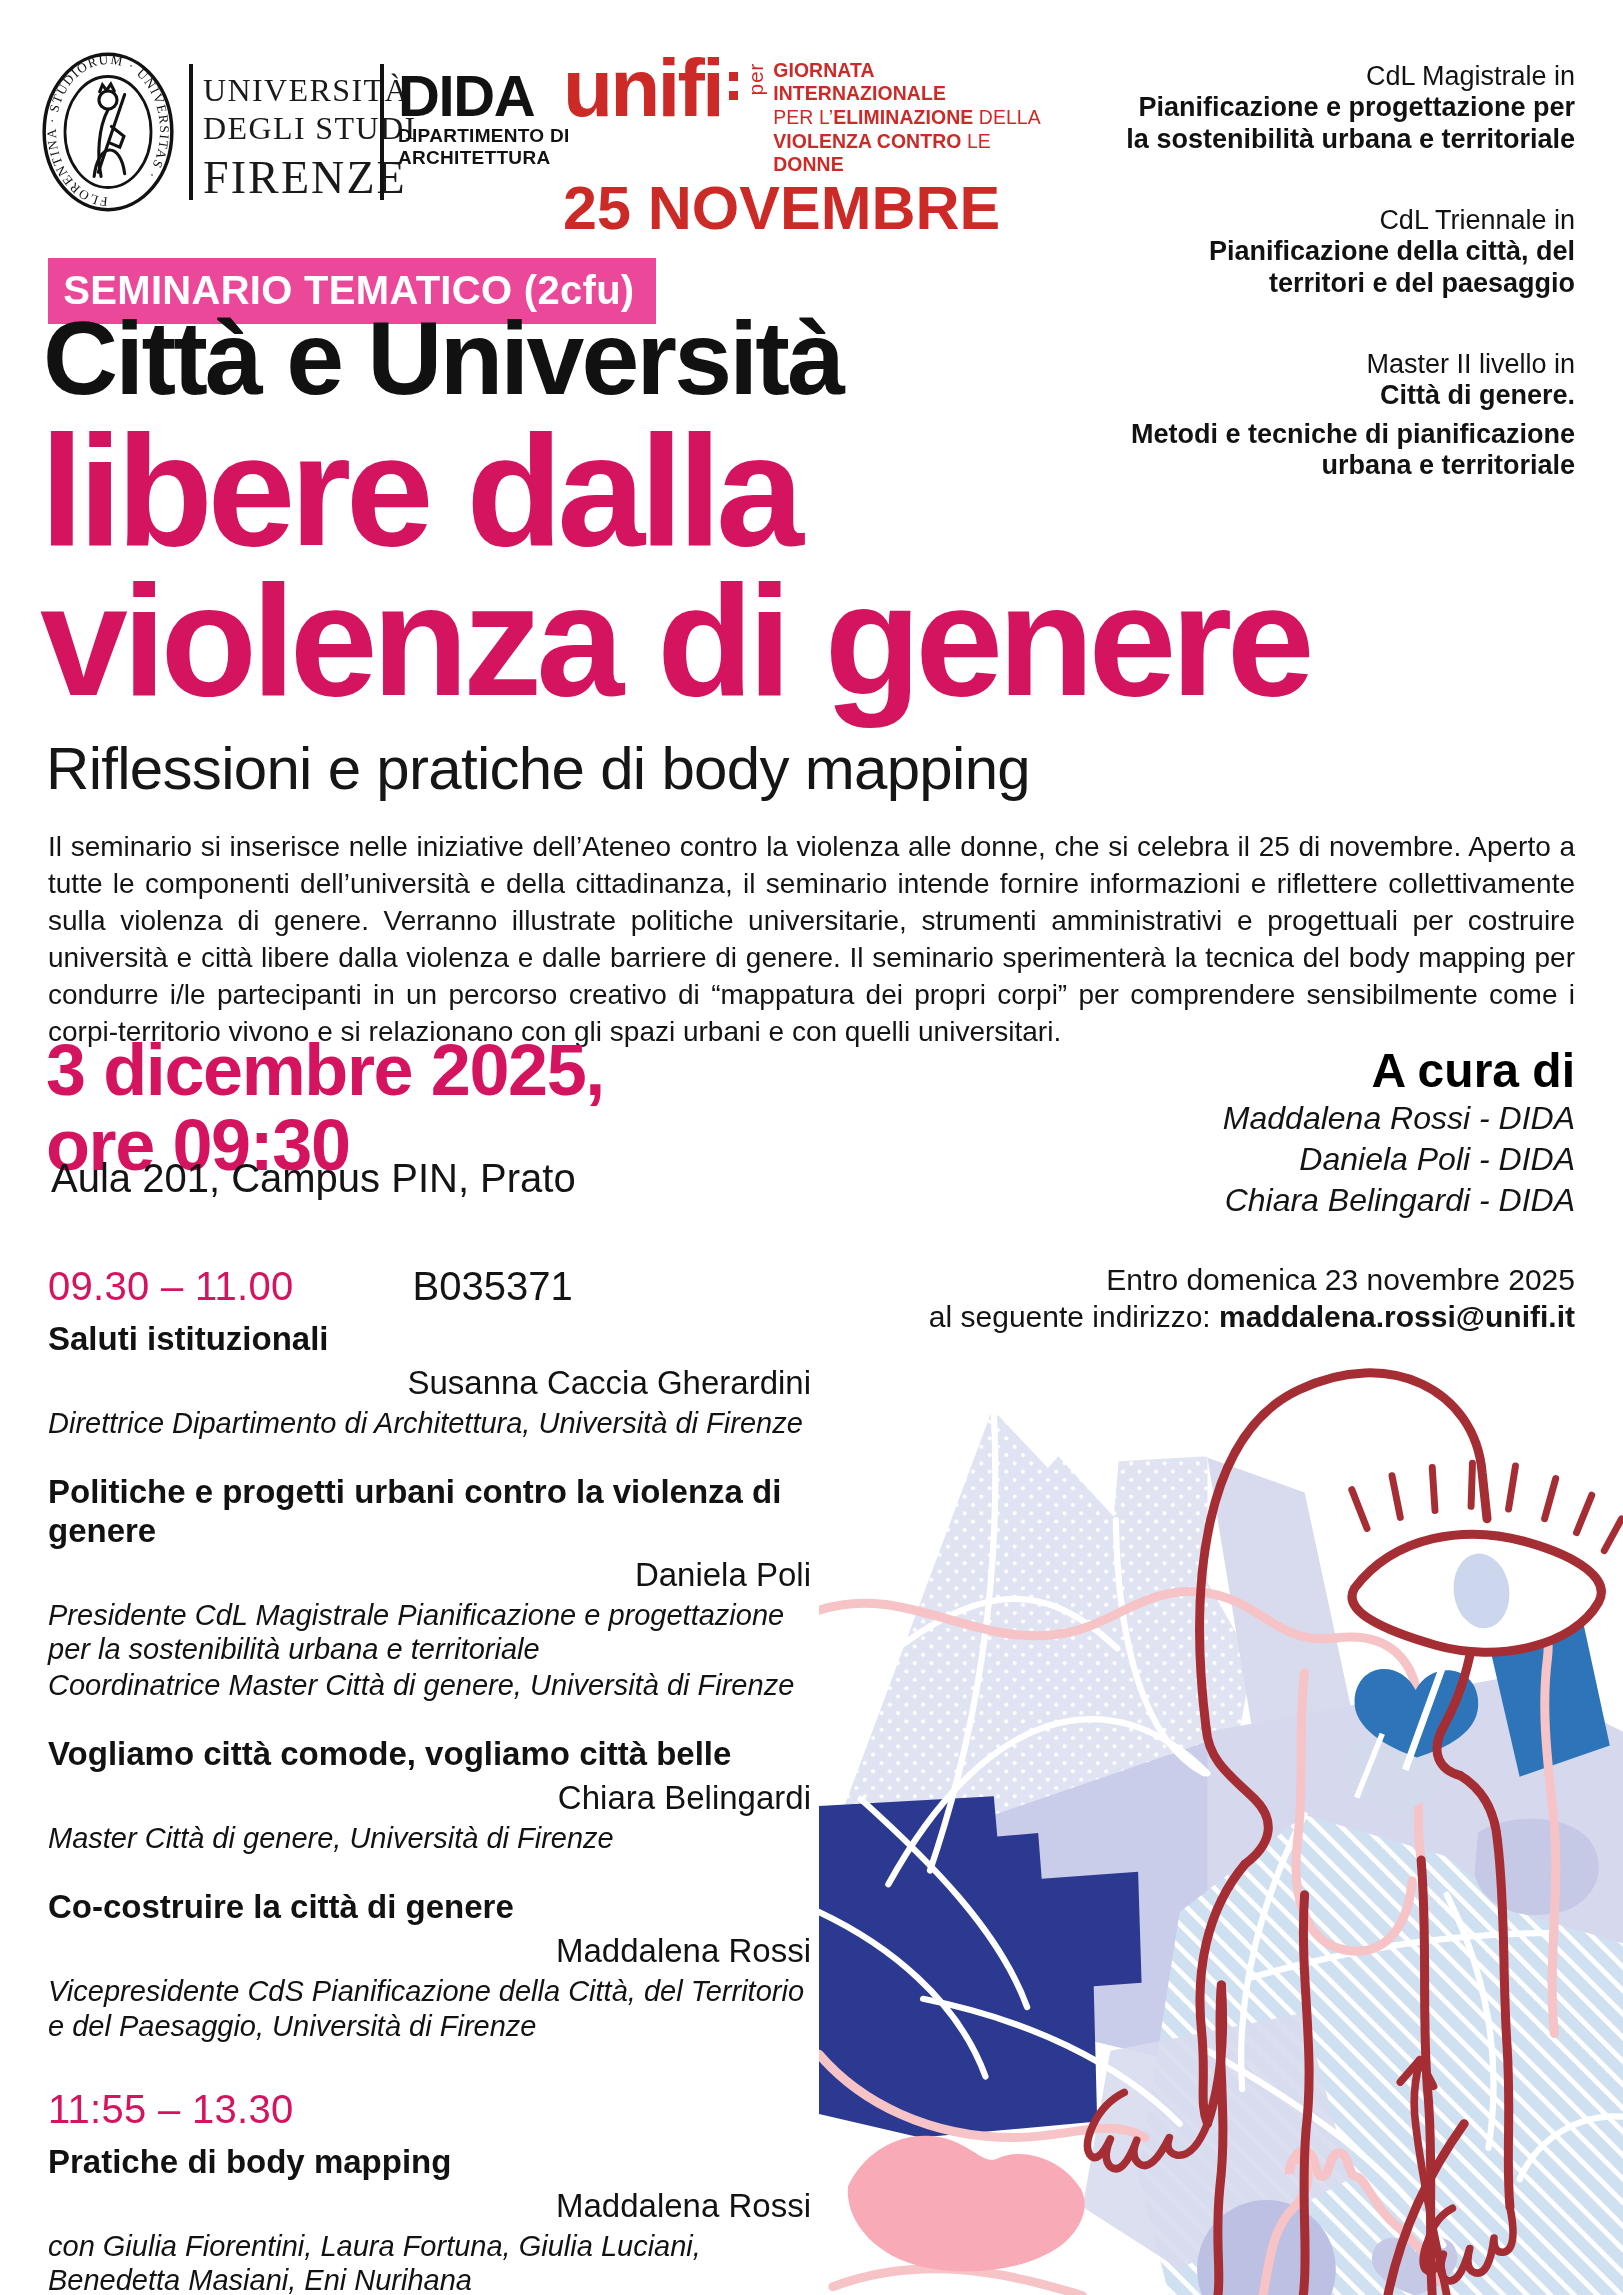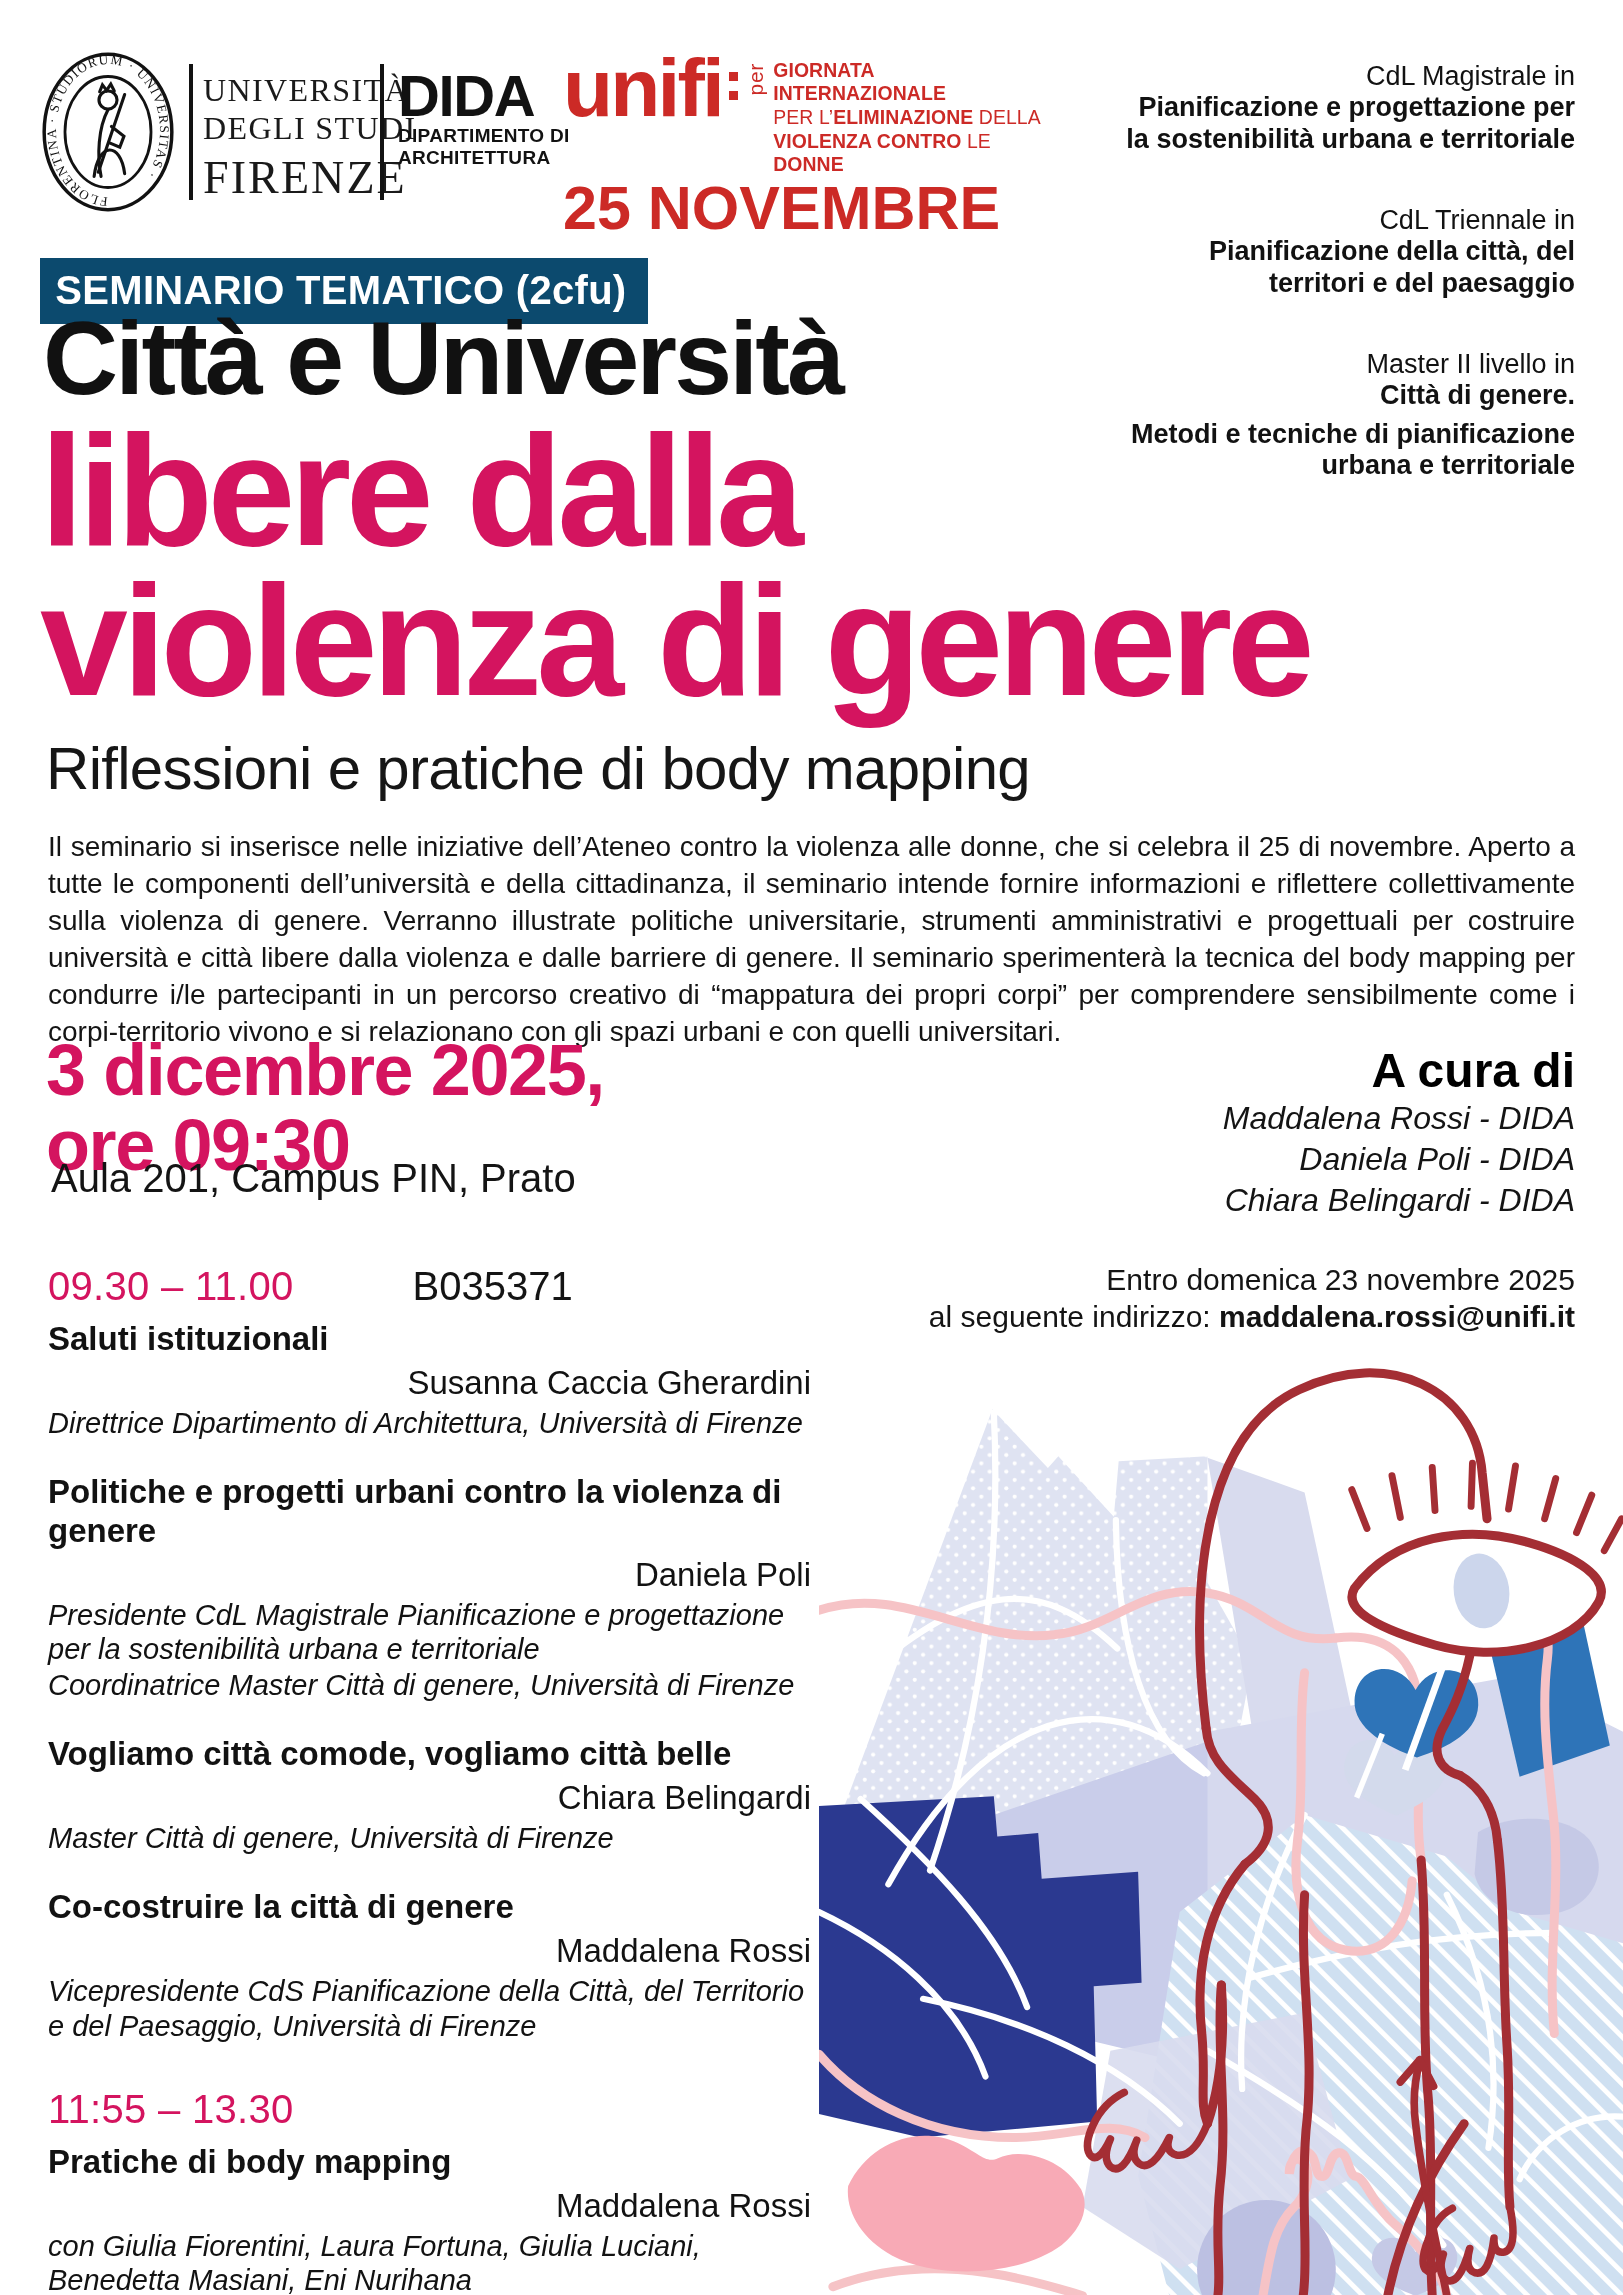--- a/index.html
+++ b/index.html
@@ -34,21 +34,21 @@
   .campaign-line1 { font-weight:700; }
   .campaign-date { color:#cc2a26; font-size:61px; font-weight:700; letter-spacing:0px; margin-top:1.4px; line-height:1; }
 
   .courses { right:48px; top:60px; width:458px; text-align:right; }
   .course { margin-bottom:49px; }
   .course-intro { font-size:27px; line-height:1.2; }
   .course-name { font-size:27px; font-weight:700; line-height:1.16; }
   .course-name2 { font-size:27px; font-weight:700; line-height:1.16; margin-top:7px; }
 
   
-  .badge { left:40px; top:258px; background:#0c4a6e; color:#ffffff; display:inline-block;
+  .badge { left:48px; top:258px; background:#ec4899; color:#ffffff; display:inline-block;
            font-size:40px; font-weight:600; padding:9.7px 21px 11px 15.3px; letter-spacing:0.3px; }
   .title-black { left:43px; top:305px; font-size:104px; font-weight:700; letter-spacing:-2.8px; line-height:1.02; color:#111; }
   .title-pink { left:40px; top:415px; font-size:158px; font-weight:700; letter-spacing:-5.6px;
                 line-height:0.95; color:#d4145f; }
   .subtitle { left:46px; top:734px; font-size:60px; font-weight:400; letter-spacing:-0.7px; color:#161616; }
   .intro-par { left:48px; top:829px; width:1527px; font-size:28px; line-height:1.32;
                text-align:justify; color:#141414; }
 
   
   .event-date { left:46px; top:1033px; font-size:72px; font-weight:700; color:#d4145f;

